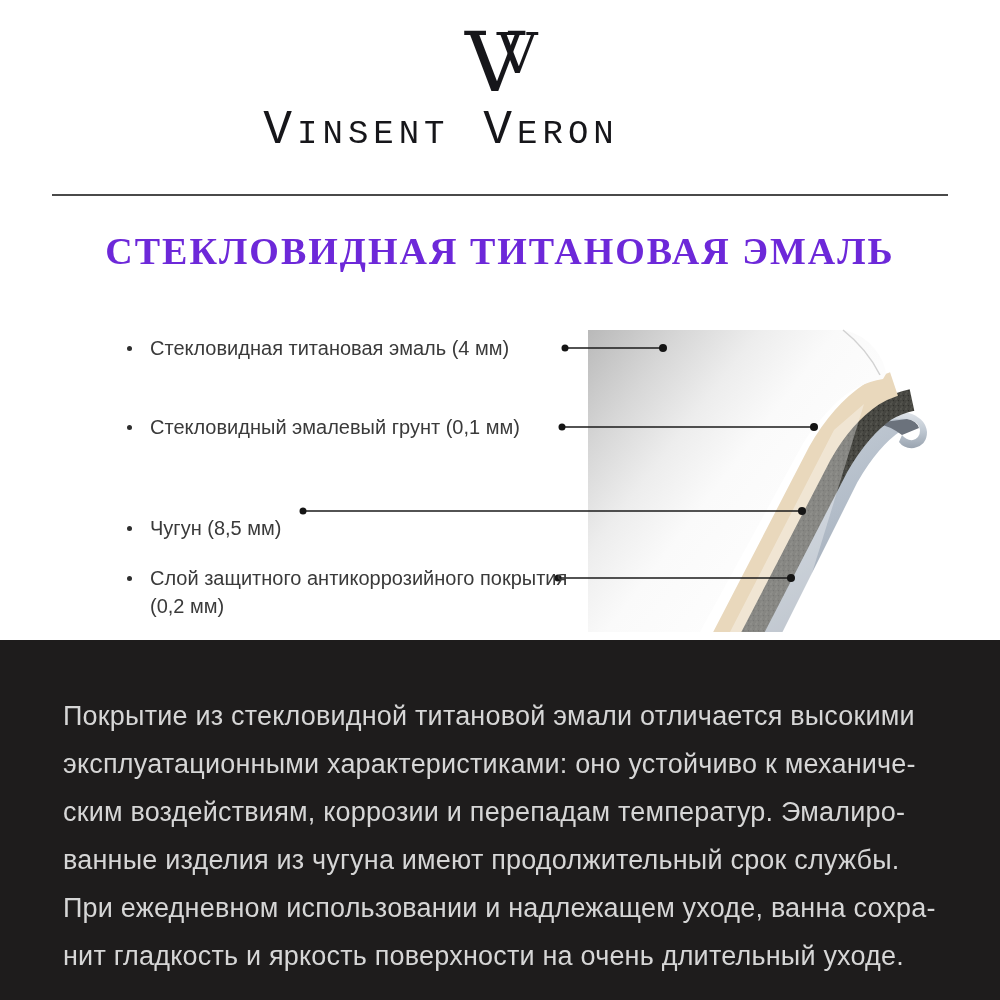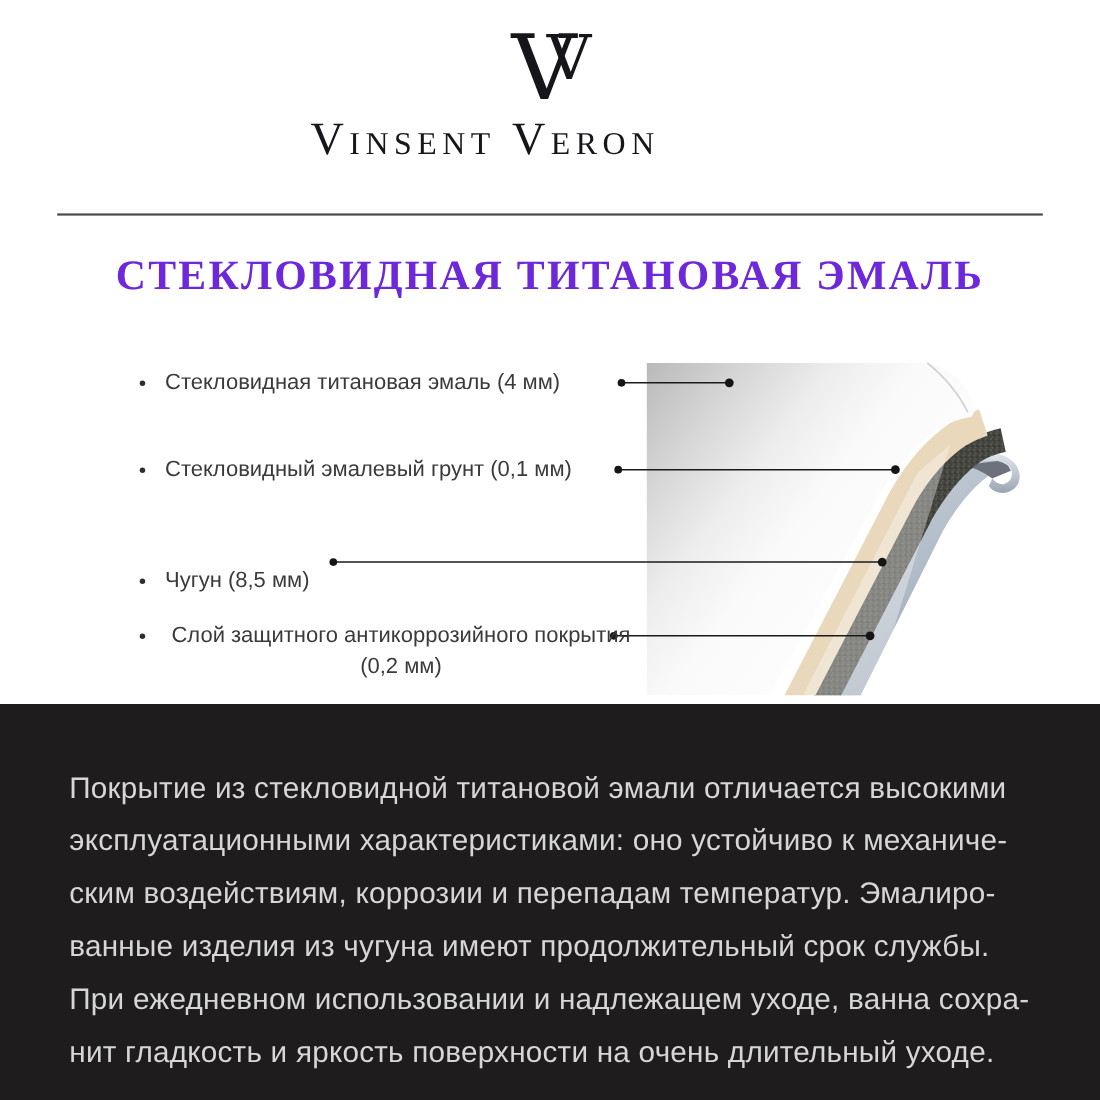--- a/index.html
+++ b/index.html
@@ -11,38 +11,38 @@
   .monogram{
     position:absolute;top:34px;left:50%;transform:translateX(-50%);
     width:70px;height:72px;
     font-family:"DejaVu Serif",serif;color:#16161a;
   }
   .monogram .v{position:absolute;line-height:1;font-weight:400;}
   .monogram .v1{font-size:82px;left:0;top:-12px;}
   .monogram .v2{font-size:56px;left:32px;top:-8px;}
   .wordmark{
     position:absolute;top:106px;left:0;width:882px;text-align:center;
-    font-family:Liberation Serif, serif;font-variant:small-caps;
-    font-size:42px;letter-spacing:5px;color:#16161a;line-height:1;
+    font-family:Liberation Mono, monospace;font-variant:small-caps;
+    font-size:48px;letter-spacing:5px;color:#16161a;line-height:1;
   }
   .divider{
     position:absolute;top:194px;left:52px;width:896px;height:2px;
     background:#4a4a4a;
   }
   
   .title{
     position:absolute;top:229px;left:0;width:1000px;margin:0;
     text-align:center;font-family:"Liberation Serif",serif;
     font-weight:600;font-size:38px;letter-spacing:2px;color:#6d28d9;
     line-height:1.2;
   }
   
   .layer-item{
     position:absolute;left:127px;display:flex;align-items:flex-start;
-    font-size:20px;line-height:28px;color:#3a3a3a;text-align:center;
+    font-size:20px;line-height:28px;color:#3a3a3a;
   }
   .layer-item .bullet{
     flex:0 0 auto;width:5px;height:5px;border-radius:50%;
     background:#2e2e2e;margin:12px 18px 0 0;
   }
   .li-1{top:334px;}
   .li-2{top:413px;}
   .li-3{top:514px;}
   .li-4{top:564px;width:452px;}
   

